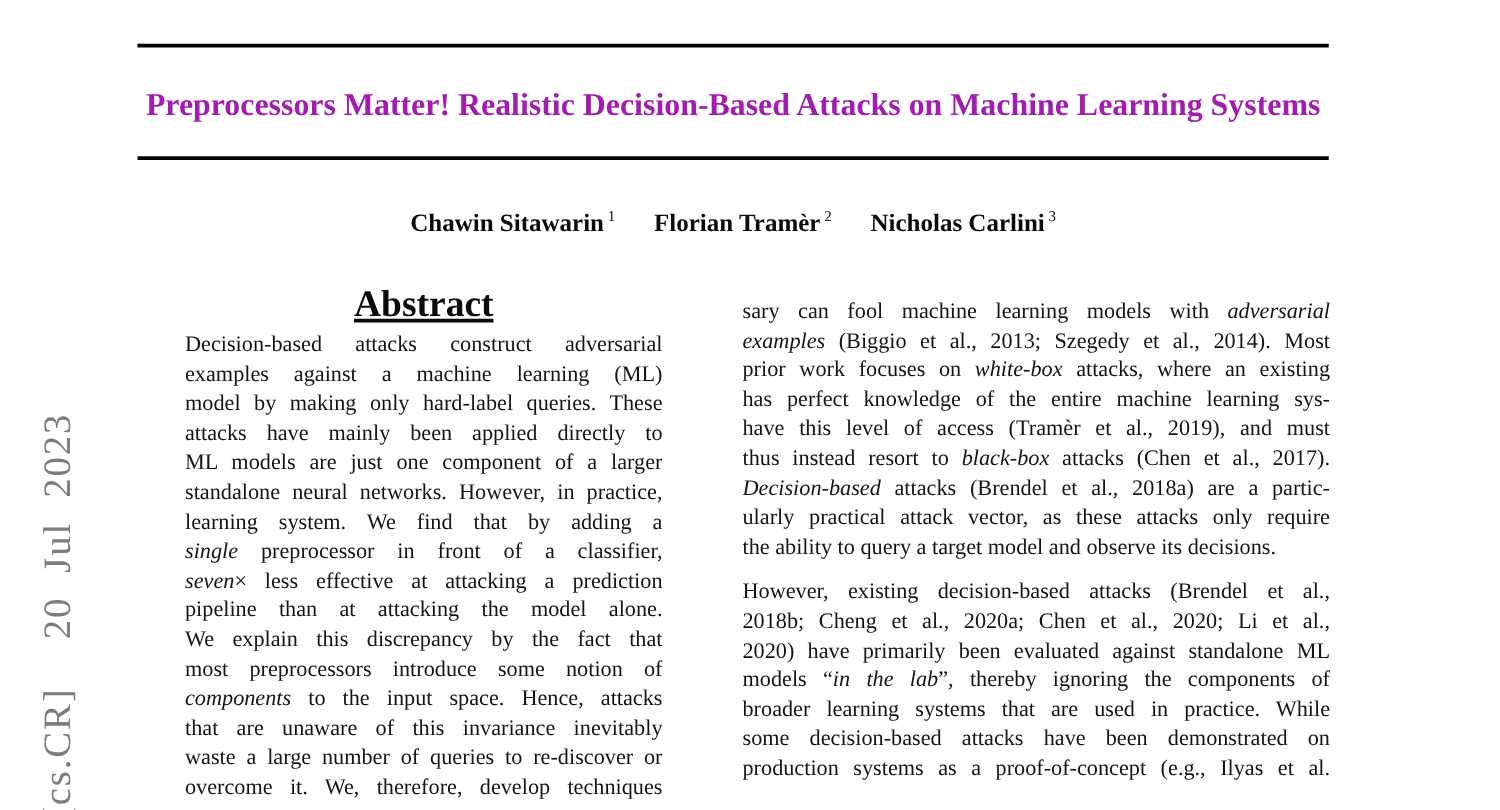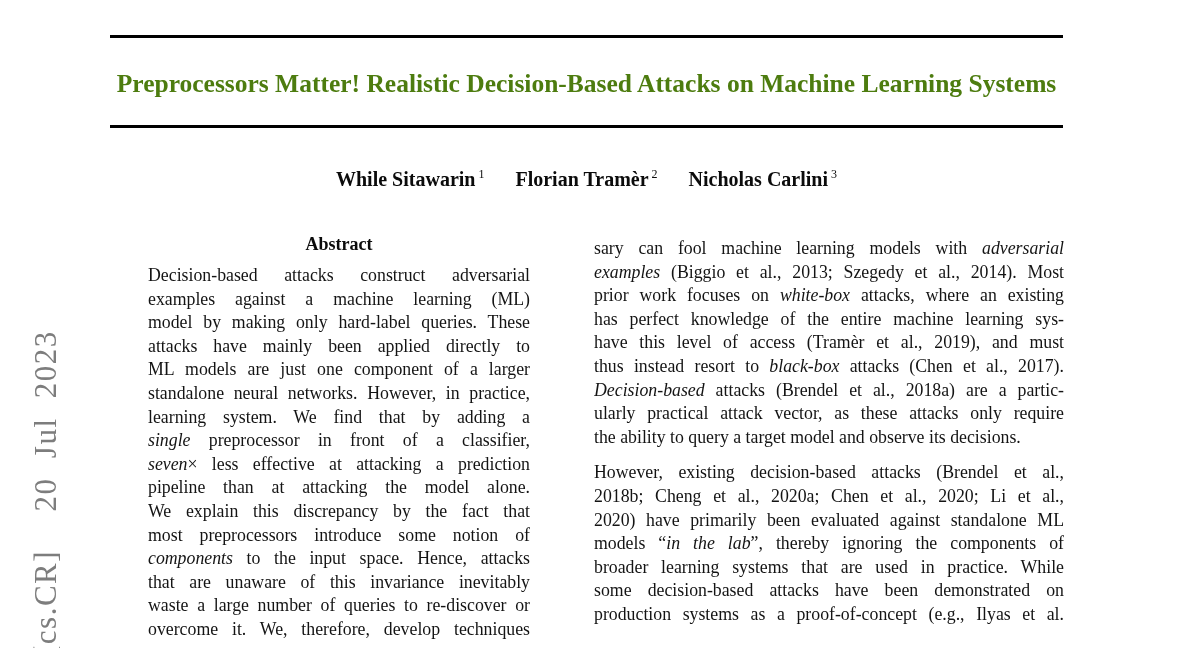--- a/index.html
+++ b/index.html
@@ -34,21 +34,21 @@
   .rule-top { top: 35px; }
   .rule-bottom { top: 125px; height: 2.5px; }
   .title {
     position: absolute;
     left: 110px; top: 69px; width: 953px;
     margin: 0;
     font-size: 25.5px; font-weight: bold;
     line-height: 30px;
     text-align: center;
     white-space: nowrap;
-    color: #4d7c0f;
+    color: #a21caf;
   }
   .authors {
     position: absolute;
     left: 110px; top: 167px; width: 953px;
     text-align: center;
     font-size: 20px; font-weight: bold;
     line-height: 24px;
     color: #0b0b0b;
   }
   .author { display: inline-block; margin: 0 13px; }
@@ -56,24 +56,25 @@
     font-size: 12px; font-weight: normal;
     margin-left: 3px;
     vertical-align: super; line-height: 0;
   }
   .abstract-col {
     position: absolute;
     left: 148px; top: 231px; width: 382px;
   }
   .abstract-heading {
     margin: 0 0 7px 0;
-    font-size: 18px; font-weight: bold;
+    font-size: 30px; font-weight: bold;
     line-height: 26px;
     text-align: center;
     color: #0b0b0b;
+    text-decoration: underline;
   }
   .intro-col {
     position: absolute;
     left: 594px; top: 237px; width: 470px;
   }
   .lines { font-size: 17.8px; }
   .para2 { margin-top: 12px; }
   .jline {
     height: 23.6px;
     line-height: 23.6px;
@@ -92,21 +93,21 @@
 
   <div class="arxiv-stamp">[cs.CR]&nbsp; 20 Jul 2023</div>
 
   <div class="rule rule-top"></div>
 
   <h1 class="title">Preprocessors Matter! Realistic Decision-Based Attacks on Machine Learning Systems</h1>
 
   <div class="rule rule-bottom"></div>
 
   <div class="authors">
-    <span class="author"><span>While Sitawarin</span><sup>1</sup></span>
+    <span class="author"><span>Chawin Sitawarin</span><sup>1</sup></span>
     <span class="author"><span>Florian Tramèr</span><sup>2</sup></span>
     <span class="author"><span>Nicholas Carlini</span><sup>3</sup></span>
   </div>
 
   <section class="abstract-col">
     <h2 class="abstract-heading">Abstract</h2>
     <div class="lines">
         <div class="jline"><span>Decision-based attacks construct adversarial</span></div>
         <div class="jline"><span>examples against a machine learning (ML)</span></div>
         <div class="jline"><span>model by making only hard-label queries. These</span></div>

